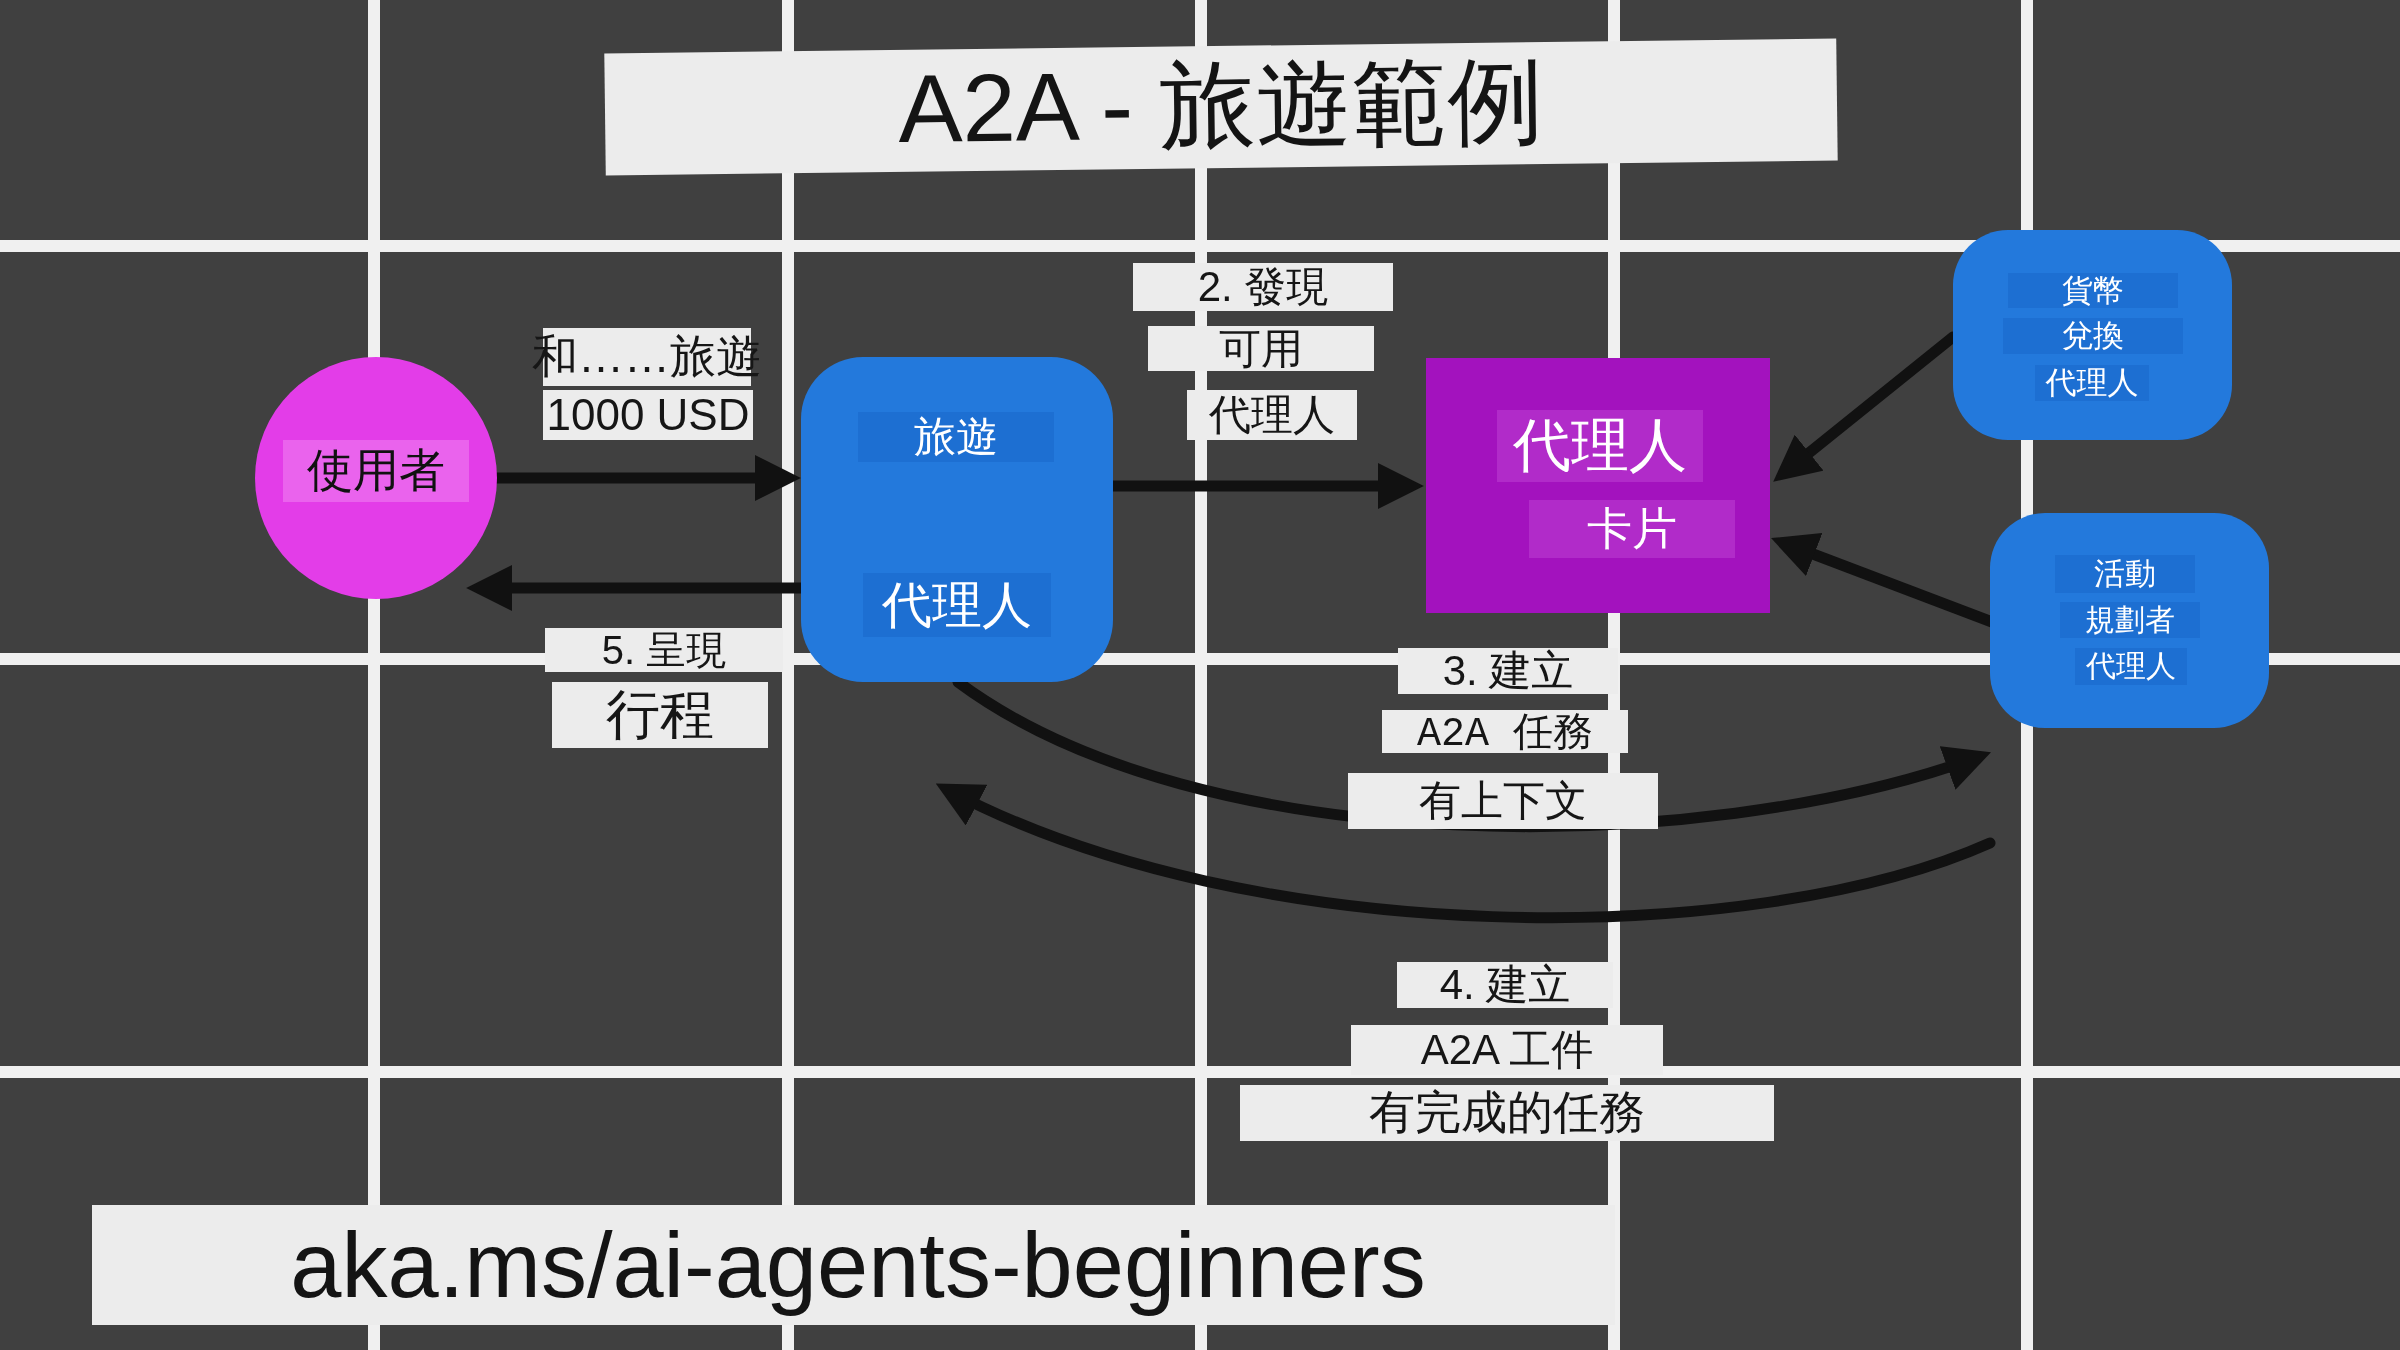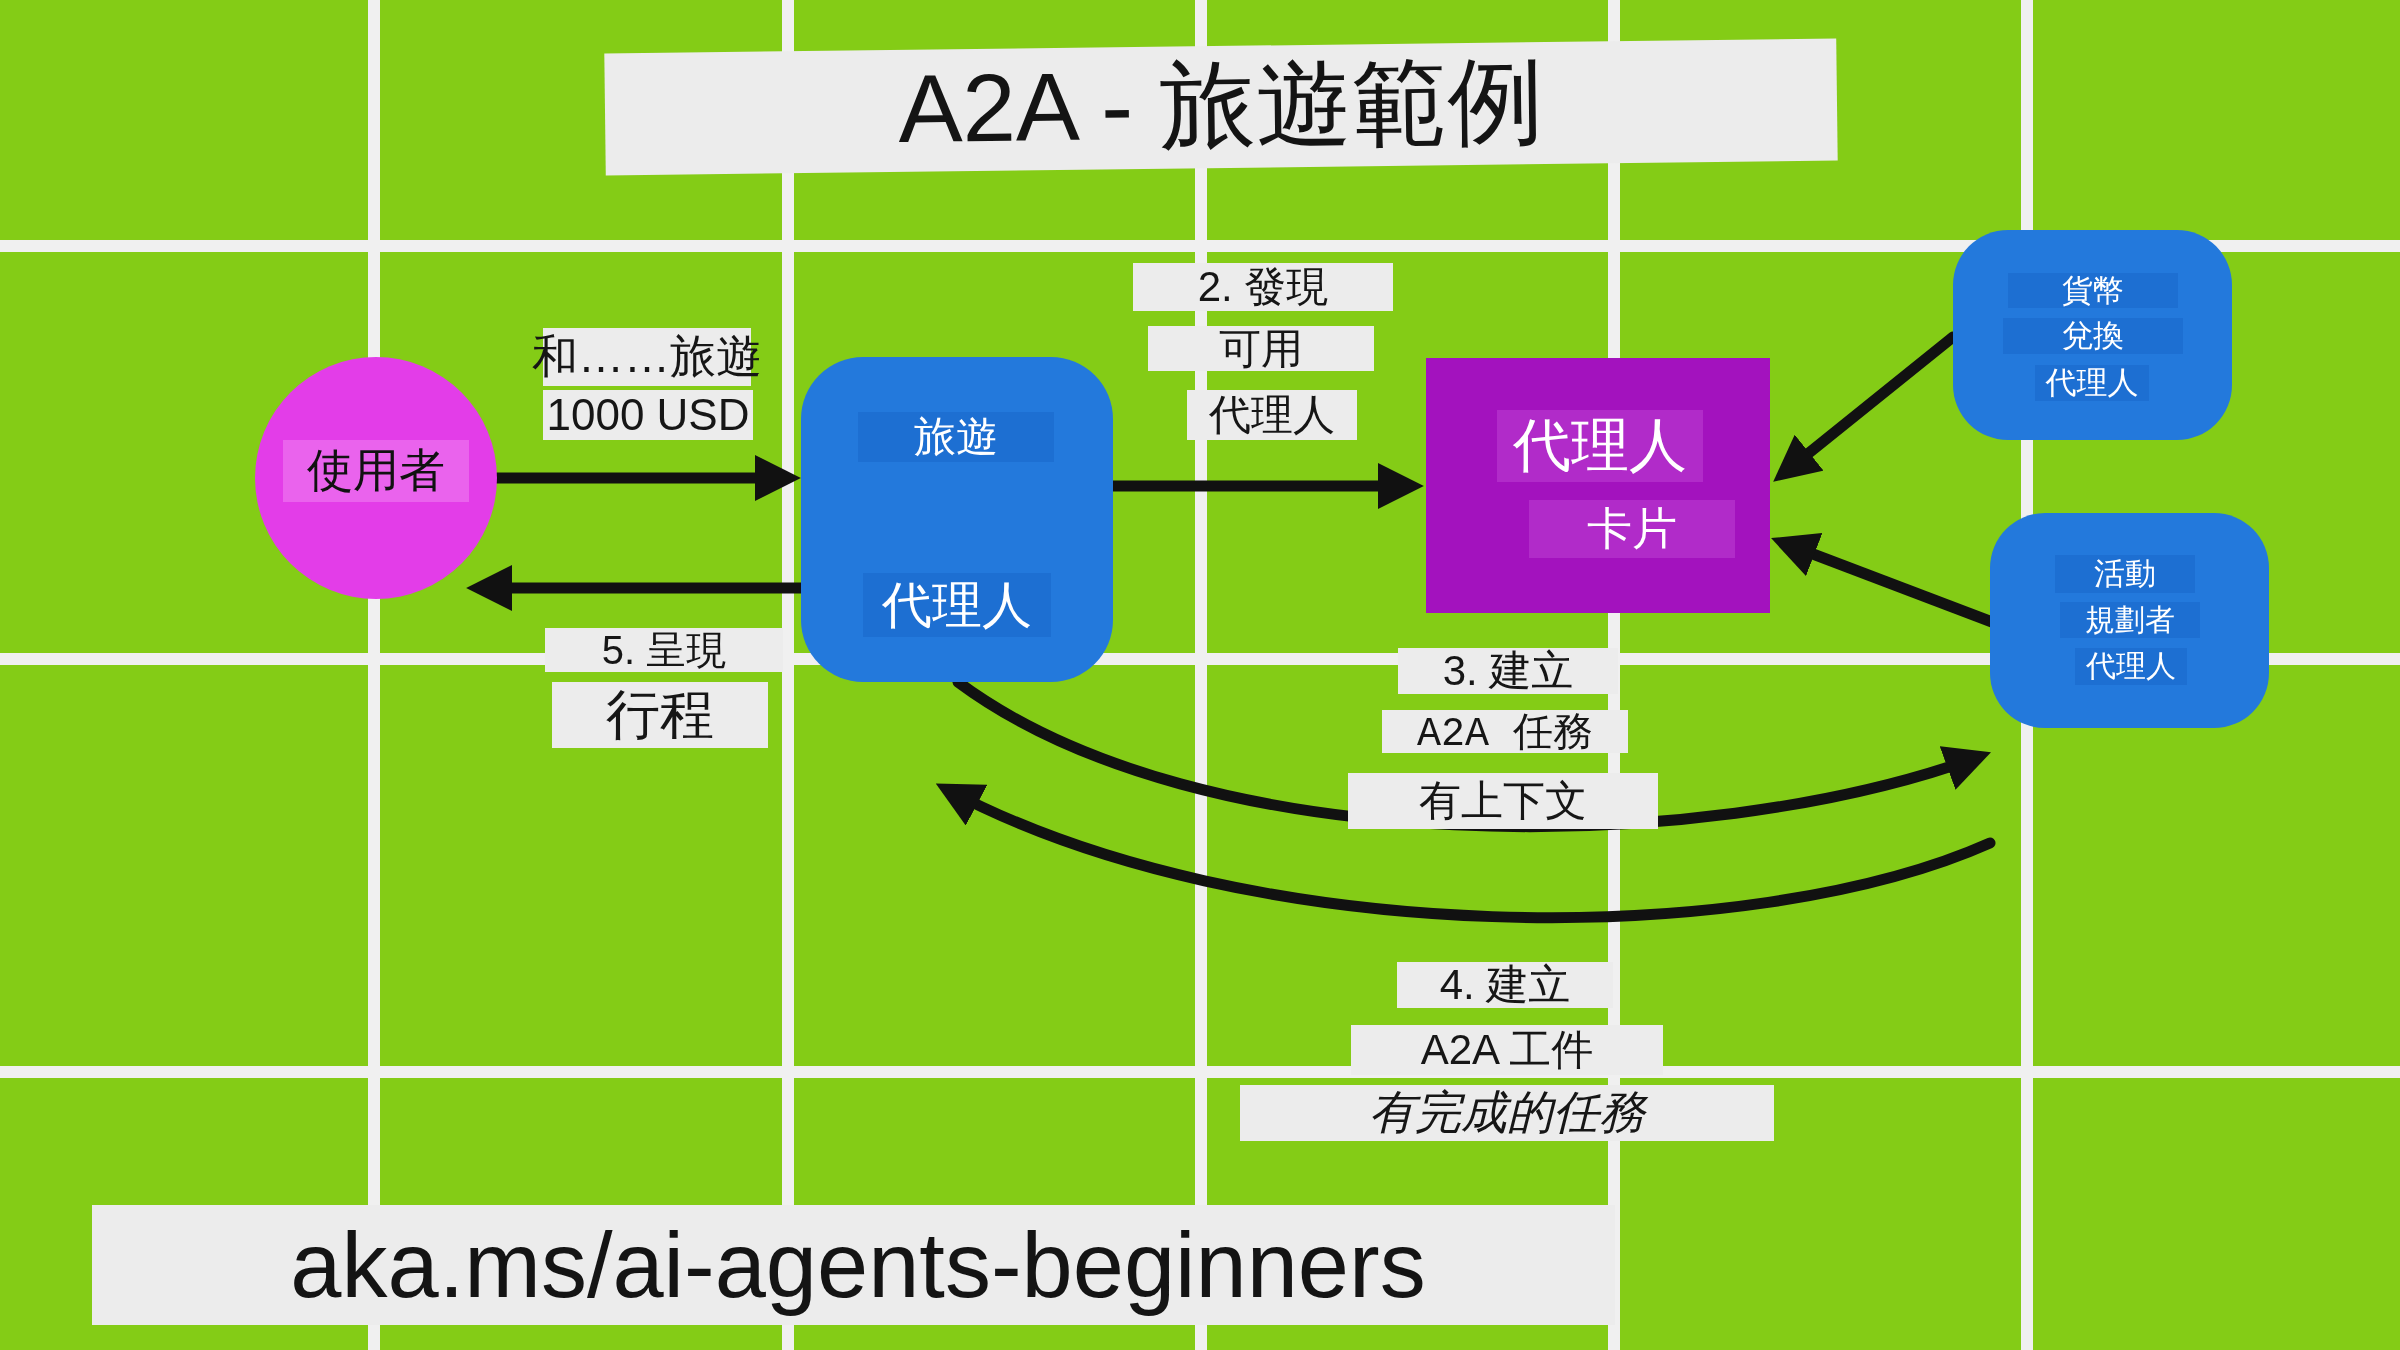--- a/index.html
+++ b/index.html
@@ -1,17 +1,17 @@
 <!DOCTYPE html>
 <html><head>
 <meta charset="utf-8">
 <style>
   html,body{margin:0;padding:0;background:#ffffff;}
   .canvas{
-    position:relative;width:2400px;height:1350px;overflow:hidden;background:#84cc16;
+    position:relative;width:2400px;height:1350px;overflow:hidden;background:#404040;
     font-family:"Liberation Sans","DejaVu Sans",sans-serif;color:#111;
   }
   
   .gridline{position:absolute;background:#f0f0f0;}
   .gridline.v{width:12px;height:1350px;top:0;}
   .gridline.h{height:12px;width:2400px;left:0;}
   
   .arrows{position:absolute;left:0;top:0;width:2400px;height:1350px;pointer-events:none;}
   
   .band{
@@ -113,20 +113,20 @@
   <div class="band" style="left:1133px;top:263px;width:260px;height:48px;font-size:42px;">2. 發現</div>
   <div class="band" style="left:1148px;top:326px;width:226px;height:45px;font-size:42px;">可用</div>
   <div class="band" style="left:1187px;top:390px;width:170px;height:50px;font-size:42px;">代理人</div>
 
   <div class="band" style="left:1398px;top:648px;width:220px;height:46px;font-size:42px;">3. 建立</div>
   <div class="band" style="left:1382px;top:710px;width:246px;height:43px;font-size:40px;font-family:Liberation Mono, monospace;">A2A 任務</div>
   <div class="band" style="left:1348px;top:773px;width:310px;height:56px;font-size:42px;">有上下文</div>
 
   <div class="band" style="left:1397px;top:962px;width:216px;height:46px;font-size:42px;">4. 建立</div>
   <div class="band" style="left:1351px;top:1025px;width:312px;height:50px;font-size:42px;">A2A 工件</div>
-  <div class="band" style="left:1240px;top:1085px;width:534px;height:56px;font-size:46px;font-style:italic;">有完成的任務</div>
+  <div class="band" style="left:1240px;top:1085px;width:534px;height:56px;font-size:46px;">有完成的任務</div>
 
   <div class="band" style="left:545px;top:628px;width:238px;height:44px;font-size:40px;">5. 呈現</div>
   <div class="band" style="left:552px;top:682px;width:216px;height:66px;font-size:54px;">行程</div>
 
   <div class="footer-band">aka.ms/ai-agents-beginners</div>
 
 </div>
 
 </body></html>

